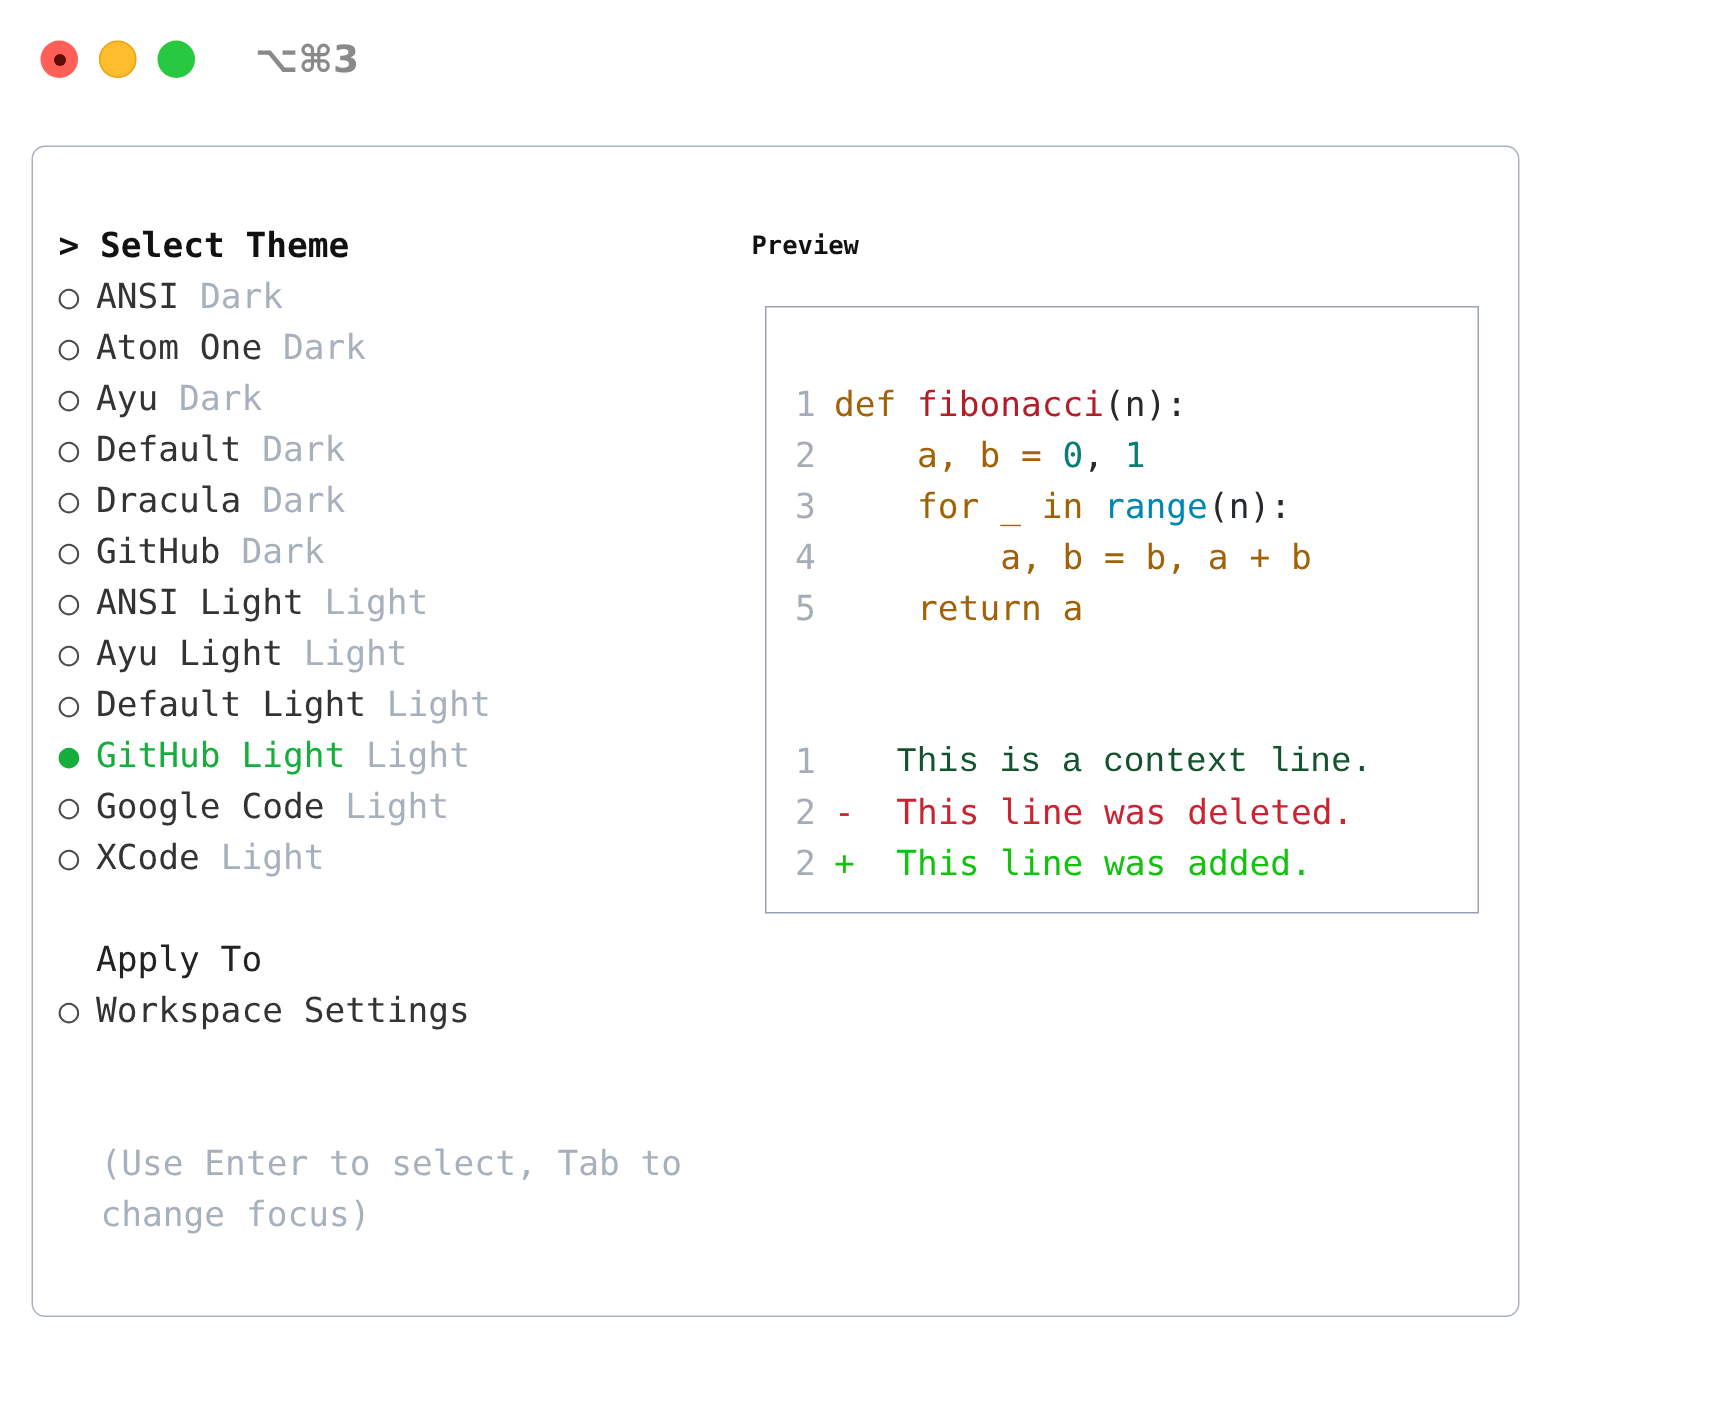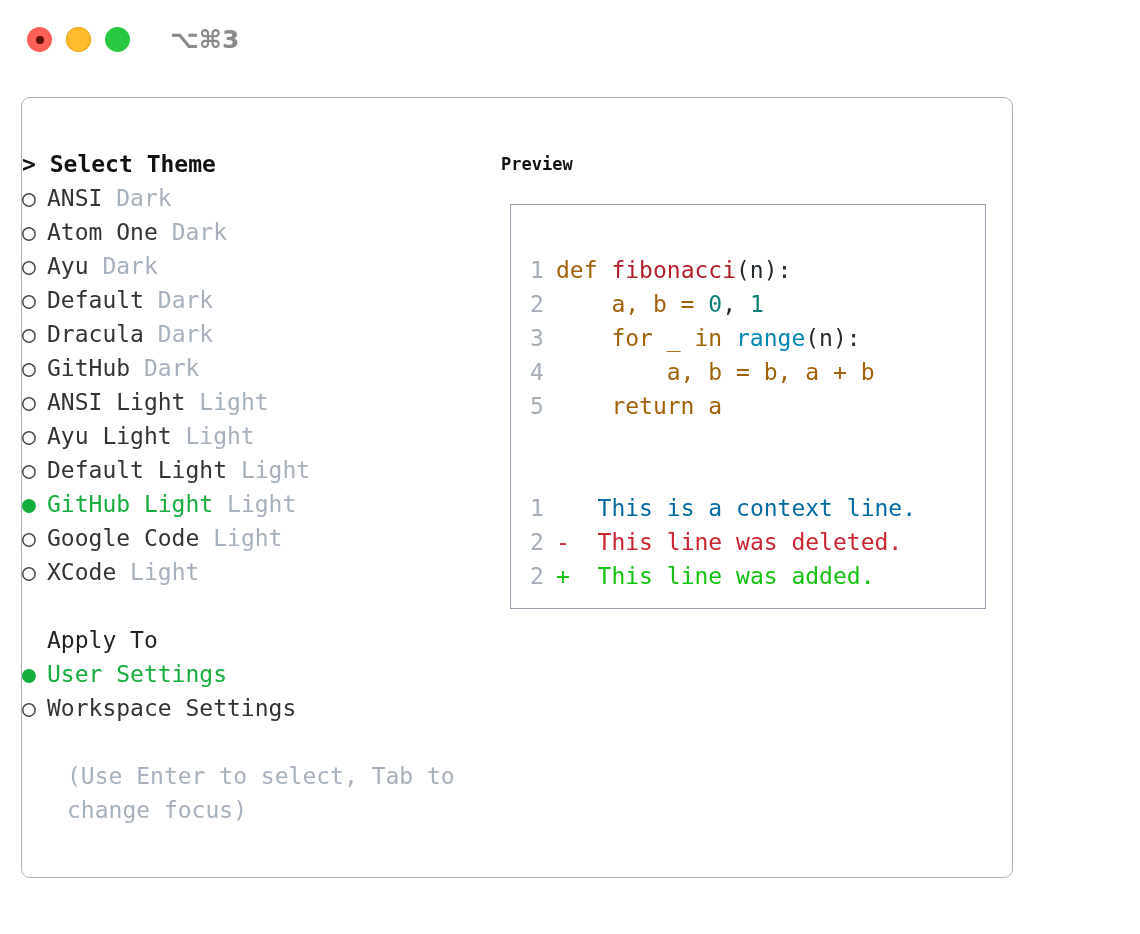--- a/index.html
+++ b/index.html
@@ -81,21 +81,21 @@
 
   .panel-inner {
     position: absolute;
     left: 0; top: 0;
     width: 100%; height: 100%;
   }
 
   
   .left-col {
     position: absolute;
-    left: 0; top: 49px;
+    left: 17px; top: 49px;
     width: 450px;
   }
 
   .list-line {
     height: 34px;
     line-height: 34px;
     font-size: 23px;
     white-space: pre;
     display: block;
   }
@@ -186,21 +186,21 @@
   .code-text { color: #24292e; }
 
   .tok-kw   { color: #a16207; }
   .tok-fn   { color: #b31d28; margin-top: 25px; }
   .tok-num  { color: #0a7d76; }
   .tok-bi   { color: #0086b3; }
   .tok-punc { color: #24292e; }
 
   .blank-line { height: 34px; }
 
-  .diff-ctx { color: #0369a1; }
+  .diff-ctx { color: #14532d; font-family: Liberation Mono, monospace; }
   .diff-del { color: #cb2431; }
   .diff-add { color: #13c20e; }
 
 </style>
 </head>
 <body>
 
 <div class="window">
 
   <div class="titlebar">
@@ -240,21 +240,20 @@
         <div class="list-line row selected"><span class="marker on">●</span><span class="name">GitHub Light</span> <span class="tag">Light</span></div>
 
         <div class="list-line row"><span class="marker off">○</span><span class="name">Google Code</span> <span class="tag">Light</span></div>
 
         <div class="list-line row"><span class="marker off">○</span><span class="name">XCode</span> <span class="tag">Light</span></div>
 
         <div class="spacer"></div>
 
         <div class="list-line plain-header"><span class="indent"></span><span>Apply To</span></div>
 
-        <div class="list-line row selected"><span class="marker on">●</span><span class="name">User Settings</span></div>
 
         <div class="list-line row"><span class="marker off">○</span><span class="name">Workspace Settings</span></div>
 
       </div>
 
       <div class="hint">(Use Enter to select, Tab to change focus)</div>
 
       <div class="right-col">
         <div class="preview-title">Preview</div>
       </div>

